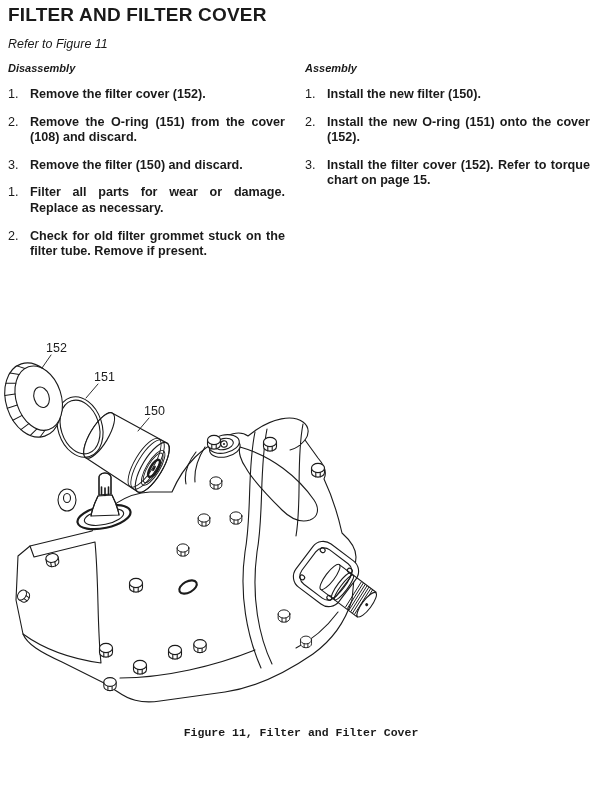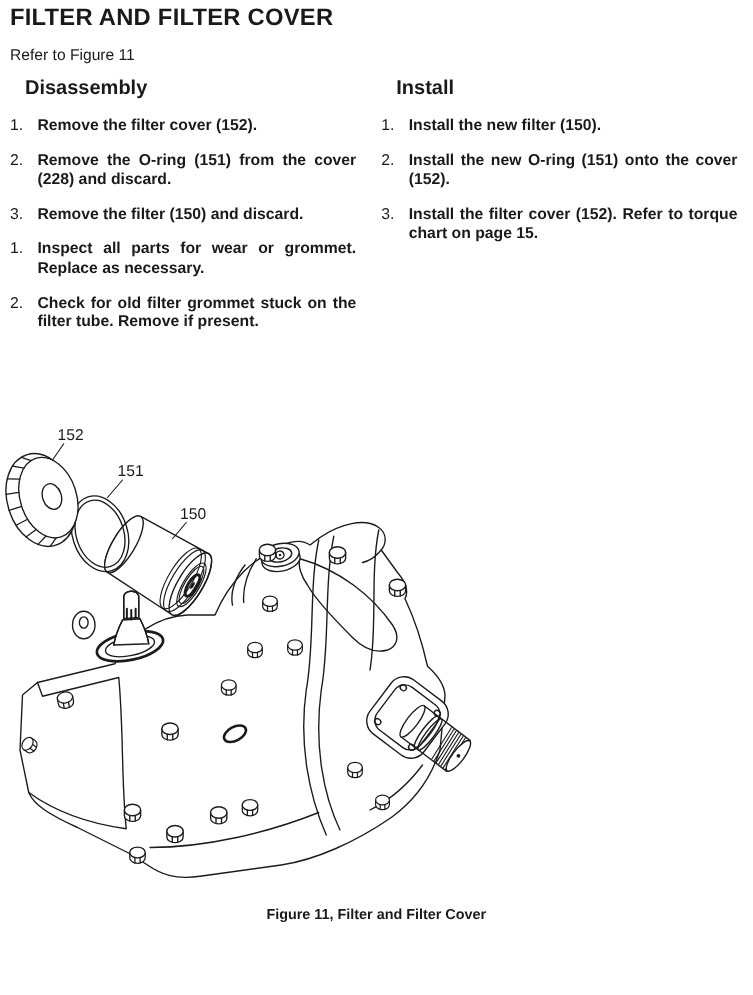--- a/index.html
+++ b/index.html
@@ -6,77 +6,77 @@
   .page{
     position:relative;width:602px;height:796px;background:#fff;
     font-family:"Liberation Sans",sans-serif;color:#1a1a1a;overflow:hidden;
   }
   .title{
     position:absolute;left:8px;top:4px;margin:0;
     font-size:19px;font-weight:bold;letter-spacing:.2px;
   }
   .refer{
     position:absolute;left:8px;top:37px;margin:0;
-    font-size:12.5px;
+    font-style:italic;font-size:12.5px;
   }
   .columns{position:absolute;left:8px;top:62px;width:586px;display:flex;align-items:flex-start;}
   .col-left{width:277px;margin-right:20px;}
   .col-right{width:285px;}
   .sec{margin:0 0 4px 0;}
-  .sec h2{margin:0 0 13px 12px;font-size:16px;font-weight:bold;}
+  .sec h2{margin:0 0 13px 0;font-size:11px;font-weight:bold;font-style:italic;}
   .li{display:flex;margin-bottom:12px;font-size:12.6px;line-height:15.6px;}
   .li .num{flex:none;width:22px;}
   .li .txt{flex:1;text-align:justify;font-weight:bold;}
   .figure{position:absolute;left:0;top:330px;width:598px;height:385px;}
   .figure svg{display:block;}
   .caption{
     position:absolute;left:0;top:726px;width:602px;margin:0;
-    text-align:center;font-size:11.5px;font-weight:bold;
+    text-align:center;font-size:11.5px;font-weight:bold;font-family:Liberation Mono, monospace;
   }
 </style>
 </head>
 <body>
 
 <div class="page">
 
   <h1 class="title">FILTER AND FILTER COVER</h1>
   <p class="refer">Refer to Figure 11</p>
 
   <div class="columns">
     <div class="col-left">
       <div class="sec">
         <h2>Disassembly</h2>
         <div class="li">
           <span class="num">1.</span>
           <span class="txt">Remove the filter cover (152).</span>
         </div>
         <div class="li">
           <span class="num">2.</span>
-          <span class="txt">Remove the O-ring (151) from the cover (228) and discard.</span>
+          <span class="txt">Remove the O-ring (151) from the cover (108) and discard.</span>
         </div>
         <div class="li">
           <span class="num">3.</span>
           <span class="txt">Remove the filter (150) and discard.</span>
         </div>
       </div>
       <div class="sec">
         <div class="li">
           <span class="num">1.</span>
-          <span class="txt">Inspect all parts for wear or grommet. Replace as necessary.</span>
+          <span class="txt">Filter all parts for wear or damage. Replace as necessary.</span>
         </div>
         <div class="li">
           <span class="num">2.</span>
           <span class="txt">Check for old filter grommet stuck on the filter tube. Remove if present.</span>
         </div>
       </div>
     </div>
 
     <div class="col-right">
       <div class="sec">
-        <h2>Install</h2>
+        <h2>Assembly</h2>
         <div class="li">
           <span class="num">1.</span>
           <span class="txt">Install the new filter (150).</span>
         </div>
         <div class="li">
           <span class="num">2.</span>
           <span class="txt">Install the new O-ring (151) onto the cover (152).</span>
         </div>
         <div class="li">
           <span class="num">3.</span>

